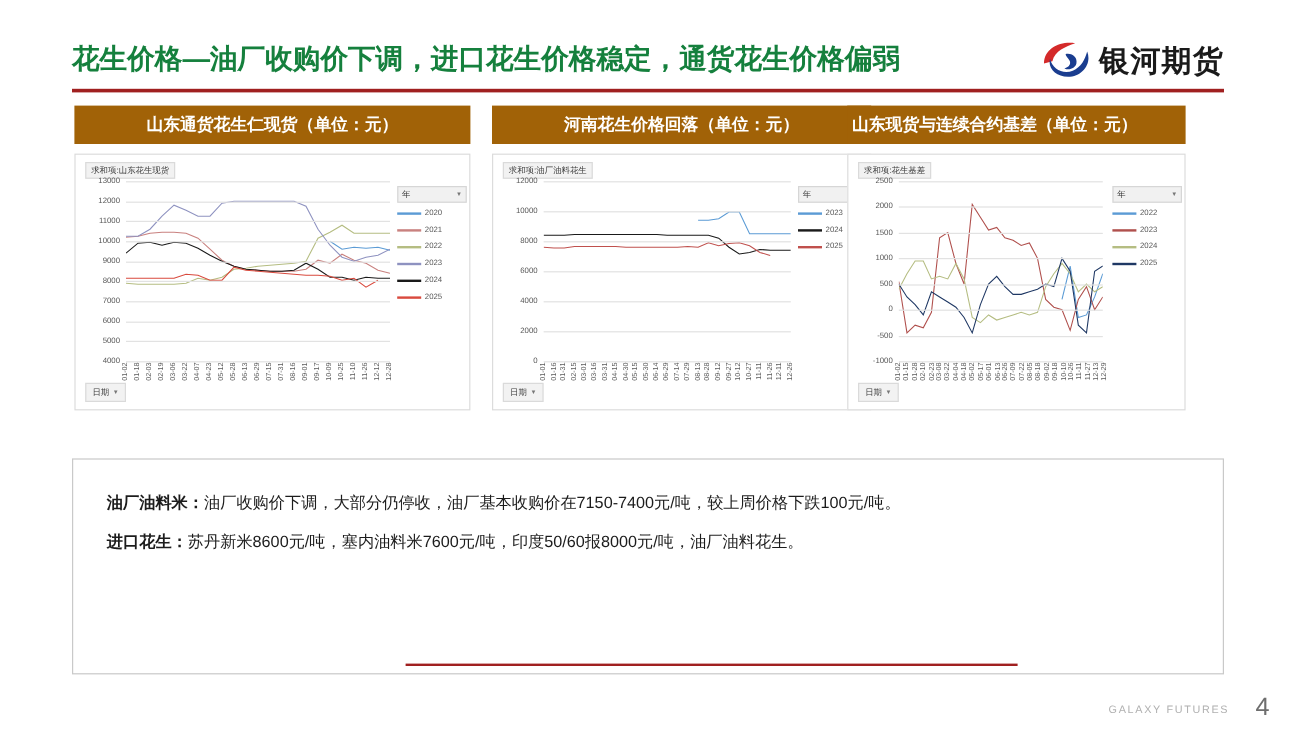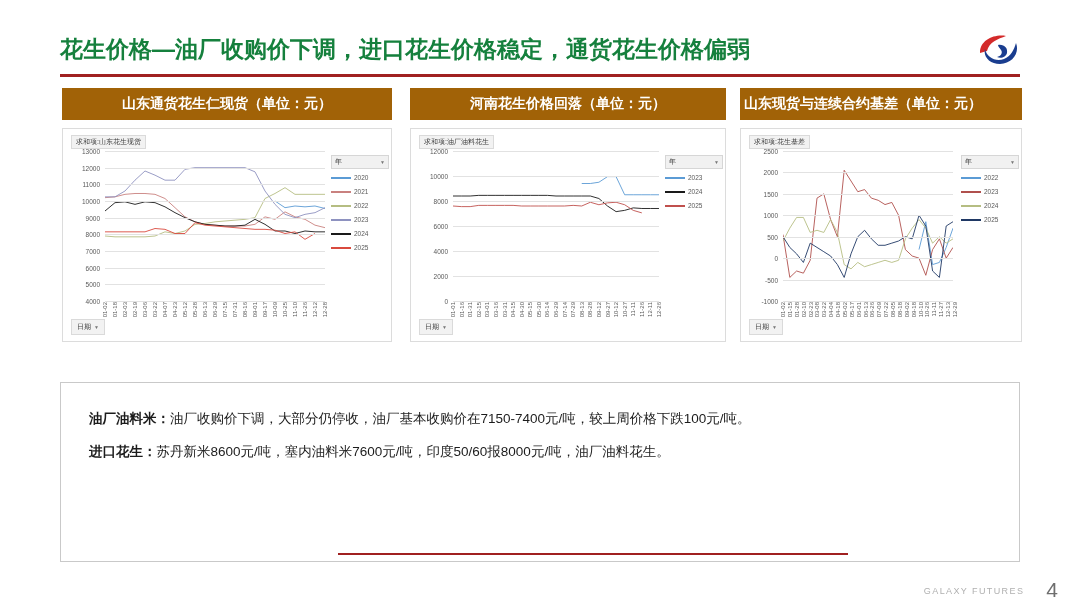--- a/index.html
+++ b/index.html
@@ -20,21 +20,21 @@
   .logo-wrap{position:absolute;right:0;top:2px;height:44px;display:flex;align-items:center;gap:6px;}
   .logo-mark{width:44px;height:34px;position:relative;}
   .logo-text{font-size:25px;font-weight:bold;color:#1a1a1a;letter-spacing:1px;white-space:nowrap;}
   .title-rule{position:absolute;left:60px;top:74px;width:960px;height:3px;background:#a02020;}
 
   
   .panels{position:absolute;left:62px;top:88px;width:960px;height:260px;}
   .panel{position:absolute;top:0;}
   .panel-1{left:0;width:330px;}
   .panel-2{left:348px;width:316px;}
-  .panel-3{left:678px;width:282px;text-align:center;}
+  .panel-3{left:644px;width:282px;text-align:center;}
   .panel-head{
     height:32px;background:#a16207;color:#ffffff;
     display:flex;align-items:center;justify-content:center;
     font-size:14px;font-weight:bold;white-space:nowrap;overflow:hidden;
   }
   .panel-3 .panel-head{justify-content:flex-start;padding-left:4px;}
   .panel-body{
     margin-top:8px;background:#ffffff;border:1px solid #dcdcdc;
     position:relative;height:214px;box-sizing:border-box;
   }
@@ -112,20 +112,21 @@
   <div class="title-row">
     <div class="title-text">花生价格—油厂收购价下调，进口花生价格稳定，通货花生价格偏弱</div>
     <div class="logo-wrap">
       <span class="logo-mark">
         <svg viewBox="0 0 44 34" width="44" height="34">
           <path d="M4 20 C4 7, 18 1, 30 3 C22 6, 13 9, 11 18 Z" fill="#d42a2a"></path>
           <path d="M40 10 C44 20, 36 31, 24 31 C14 31, 7 24, 9 16 C11 25, 20 29, 28 26 C35 23, 38 17, 40 10 Z" fill="#1a3d8f"></path>
           <path d="M22 12 C28 11, 32 15, 31 20 C30 24, 25 26, 21 24 C25 23, 27 20, 25 17 C24 15, 22 14, 22 12 Z" fill="#1a3d8f"></path>
         </svg>
       </span>
+      <span class="logo-text">银河期货</span>
     </div>
   </div>
   <div class="title-rule"></div>
 
   <div class="panels">
 
     <div class="panel panel-1">
       <div class="panel-head">山东通货花生仁现货（单位：元）</div>
       <div class="panel-body">
         <div class="pivot-title">求和项:山东花生现货</div>

